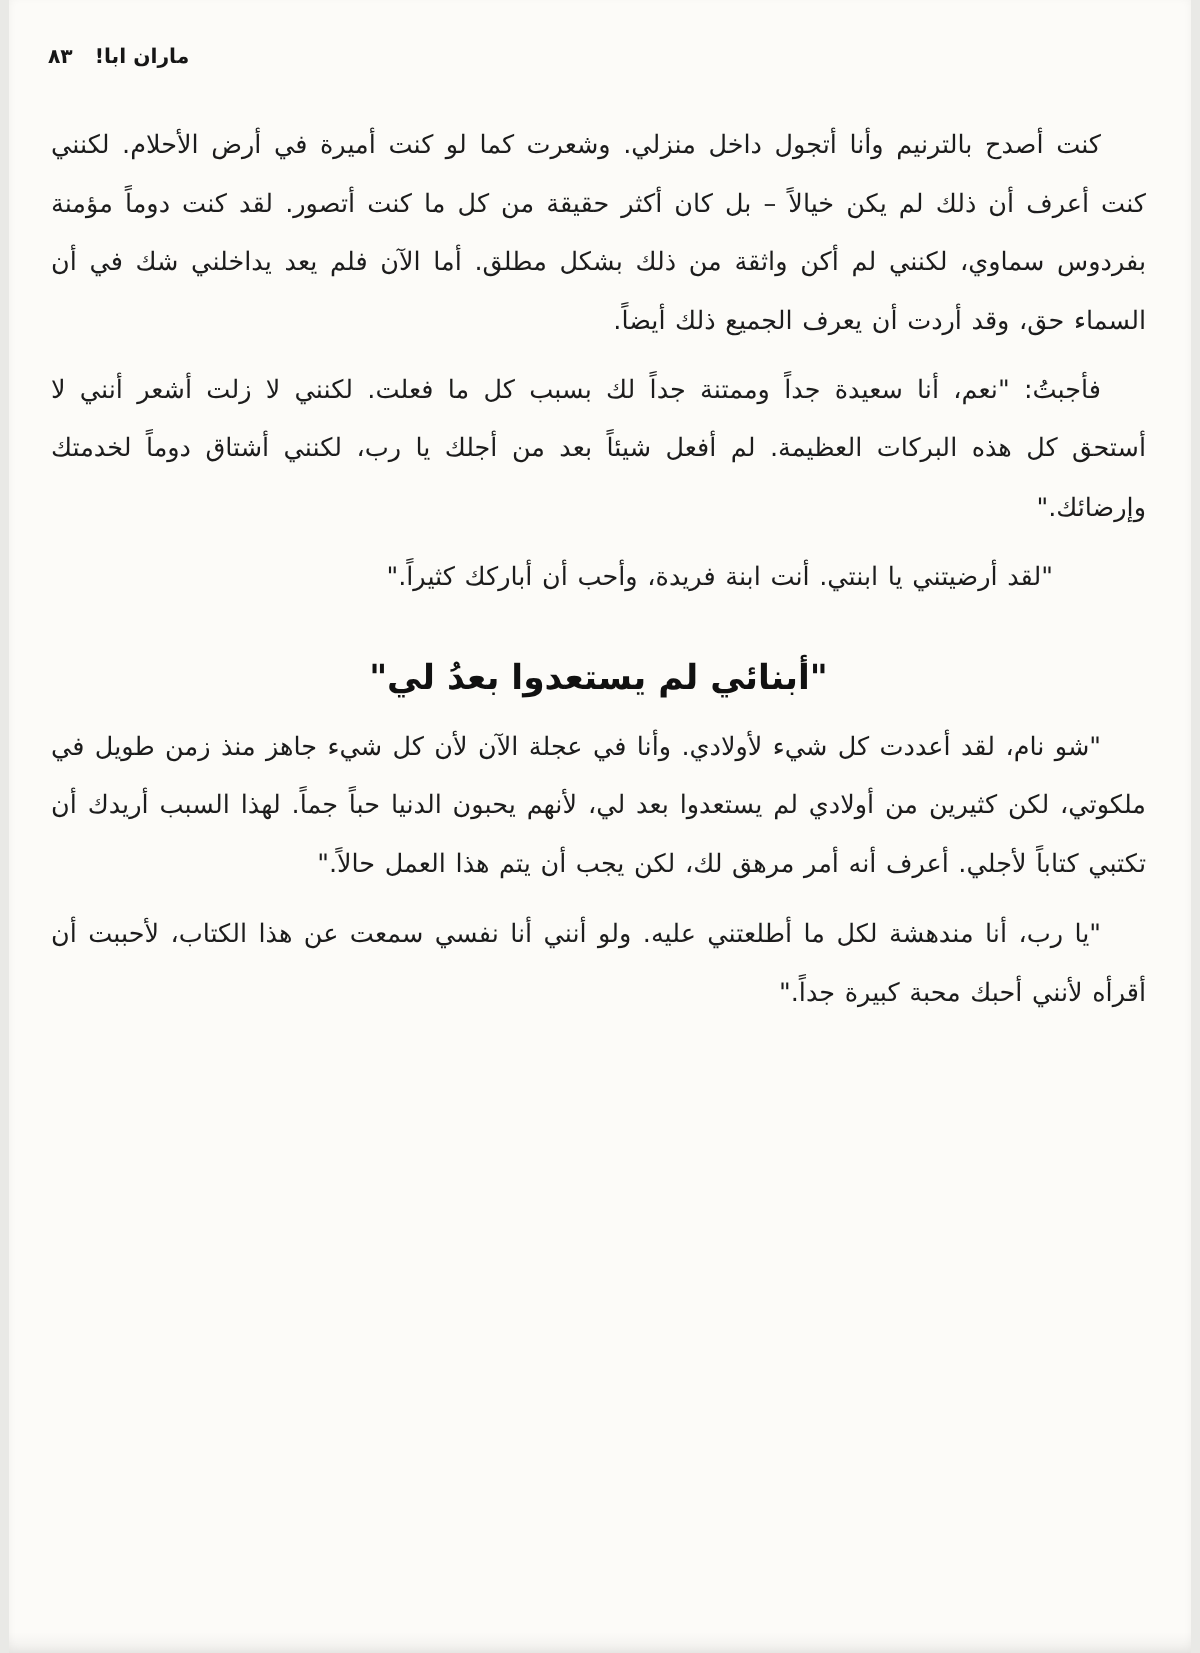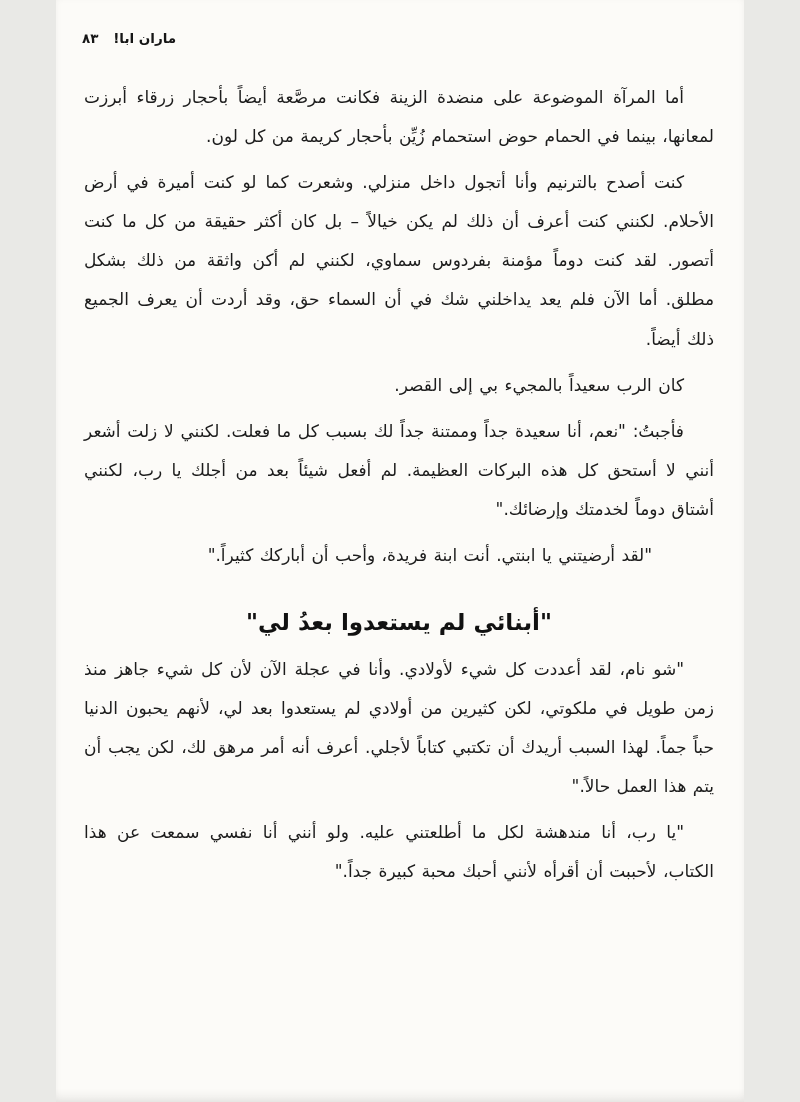--- a/index.html
+++ b/index.html
@@ -3,21 +3,21 @@
 <meta charset="utf-8">
 <style>
   html, body {
     margin: 0;
     padding: 0;
     background: #e9e9e6;
     font-family: "DejaVu Sans", sans-serif;
   }
   .page {
     position: relative;
-    width: 688px;
+    width: 788px;
     height: 1102px;
     margin: 0 auto;
     background: #fcfbf8;
     color: #1c1c1c;
     overflow: hidden;
     box-shadow: inset 0 -2px 6px rgba(0,0,0,0.05);
   }
   
   .page::after {
     content: "";
@@ -74,23 +74,21 @@
 <body>
 
 <div class="page">
 
   <div class="running-header">
     <span>ماران ابا!</span>
     <span class="pgnum">٨٣</span>
   </div>
 
   <main class="text-block">
-    <p>أما المرآة الموضوعة على منضدة الزينة فكانت مرصَّعة أيضاً بأحجار زرقاء أبرزت لمعانها، بينما في الحمام حوض استحمام زُيِّن بأحجار كريمة من كل لون.</p>
     <p>كنت أصدح بالترنيم وأنا أتجول داخل منزلي. وشعرت كما لو كنت أميرة في أرض الأحلام. لكنني كنت أعرف أن ذلك لم يكن خيالاً – بل كان أكثر حقيقة من كل ما كنت أتصور. لقد كنت دوماً مؤمنة بفردوس سماوي، لكنني لم أكن واثقة من ذلك بشكل مطلق. أما الآن فلم يعد يداخلني شك في أن السماء حق، وقد أردت أن يعرف الجميع ذلك أيضاً.</p>
-    <p>كان الرب سعيداً بالمجيء بي إلى القصر.</p>
     <p>فأجبتُ: "نعم، أنا سعيدة جداً وممتنة جداً لك بسبب كل ما فعلت. لكنني لا زلت أشعر أنني لا أستحق كل هذه البركات العظيمة. لم أفعل شيئاً بعد من أجلك يا رب، لكنني أشتاق دوماً لخدمتك وإرضائك."</p>
     <p class="indent-lg">"لقد أرضيتني يا ابنتي. أنت ابنة فريدة، وأحب أن أباركك كثيراً."</p>
 
     <h2 class="section-heading">"أبنائي لم يستعدوا بعدُ لي"</h2>
 
     <p>"شو نام، لقد أعددت كل شيء لأولادي. وأنا في عجلة الآن لأن كل شيء جاهز منذ زمن طويل في ملكوتي، لكن كثيرين من أولادي لم يستعدوا بعد لي، لأنهم يحبون الدنيا حباً جماً. لهذا السبب أريدك أن تكتبي كتاباً لأجلي. أعرف أنه أمر مرهق لك، لكن يجب أن يتم هذا العمل حالاً."</p>
     <p>"يا رب، أنا مندهشة لكل ما أطلعتني عليه. ولو أنني أنا نفسي سمعت عن هذا الكتاب، لأحببت أن أقرأه لأنني أحبك محبة كبيرة جداً."</p>
   </main>
 
 </div>

